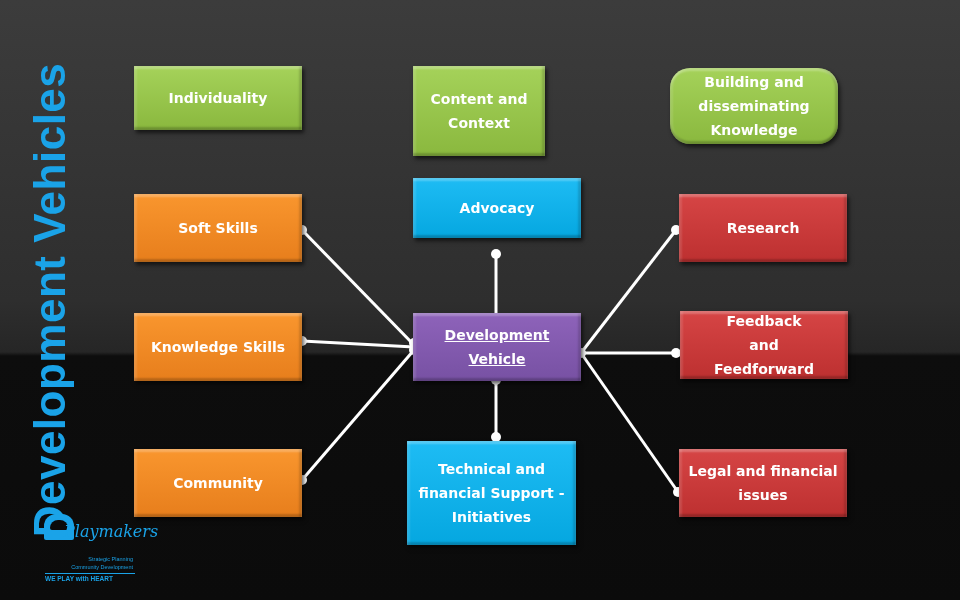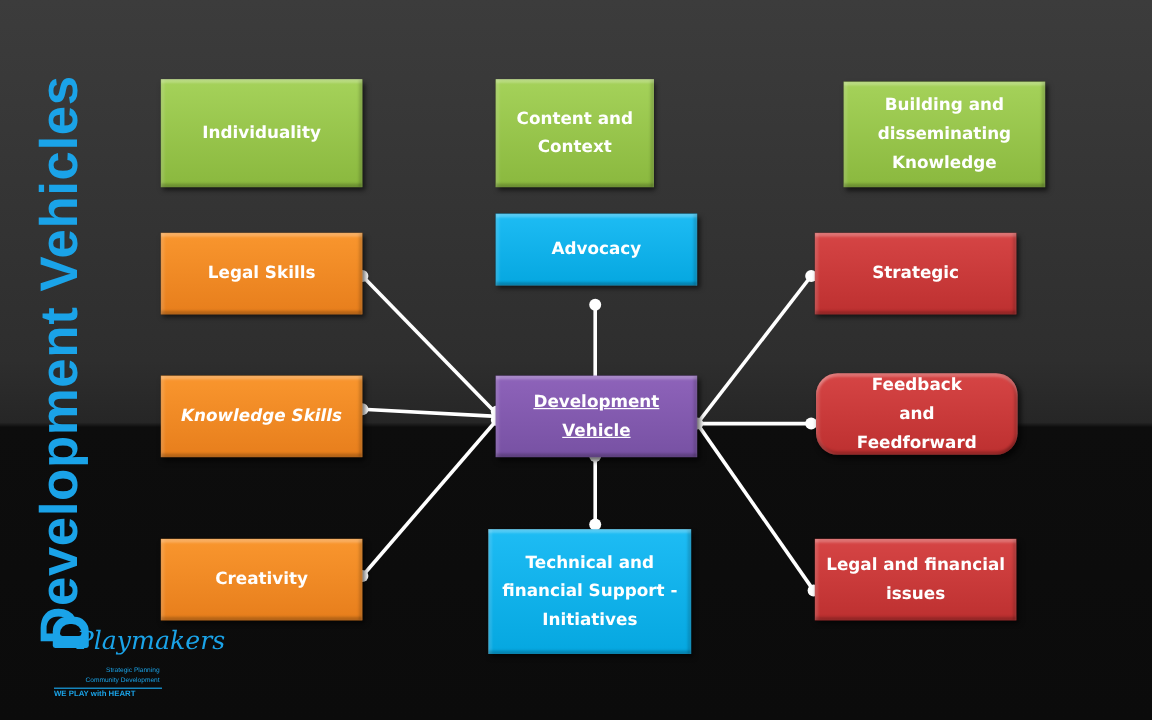--- a/index.html
+++ b/index.html
@@ -33,21 +33,21 @@
   .logo-d {
     position:absolute; left:4px; top:2px; width:30px; height:26px;
     background:#1aa3e8; border-radius:12px 12px 2px 2px;
   }
   .logo-d::after {
     content:""; position:absolute; left:6px; top:6px; width:18px; height:10px;
     background:#0b0b0b; border-radius:8px 8px 2px 2px;
   }
   .logo-name {
     position:absolute; left:24px; top:10px; font-family:"DejaVu Serif", serif; font-style:italic;
-    color:#1aa3e8; font-size:21px;
+    color:#1aa3e8; font-size:16px;
   }
   .logo-sub { position:absolute; left:18px; top:43px; font-size:5.5px; color:#1aa3e8; font-family:"Liberation Sans", sans-serif; line-height:8px; text-align:right; width:75px; }
   .logo-line { position:absolute; left:5px; top:61px; width:90px; height:1px; background:#1aa3e8; }
   .logo-tag { position:absolute; left:5px; top:63px; font-size:6.5px; font-weight:bold; color:#1aa3e8; font-family:"Liberation Sans", sans-serif; }
 </style>
 </head>
 <body>
 
 <div class="vtitle">Development Vehicles</div>
 
@@ -72,54 +72,54 @@
     <circle cx="496" cy="318" r="5"></circle>
     <circle cx="496" cy="380" r="5"></circle>
     <circle cx="496" cy="437" r="5"></circle>
     <circle cx="581" cy="353" r="5"></circle>
     <circle cx="676" cy="230" r="5"></circle>
     <circle cx="676" cy="353" r="5"></circle>
     <circle cx="678" cy="492" r="5"></circle>
   </g>
 </svg>
 
-<div class="box green" style="left:134px; top:66px; width:168px; height:90px;">
+<div class="box green" style="left:134px; top:66px; width:168px; height:64px;">
   <span>Individuality</span>
 </div>
 <div class="box green" style="left:413px; top:66px; width:132px; height:90px;">
   <span>Content and Context</span>
 </div>
-<div class="box green" style="left:703px; top:68px; width:168px; height:88px; padding:0 20px;">
+<div class="box green" style="left:670px; top:68px; width:168px; height:76px; padding:0 20px;border-radius:20px;">
   <span>Building and disseminating Knowledge</span>
 </div>
 
 <div class="box orange" style="left:134px; top:194px; width:168px; height:68px;">
-  <span>Legal Skills</span>
+  <span>Soft Skills</span>
 </div>
-<div class="box orange" style="left:134px; top:313px; width:168px; height:68px;font-style:italic;">
+<div class="box orange" style="left:134px; top:313px; width:168px; height:68px;">
   <span>Knowledge Skills</span>
 </div>
 <div class="box orange" style="left:134px; top:449px; width:168px; height:68px;">
-  <span>Creativity</span>
+  <span>Community</span>
 </div>
 
 <div class="box blue" style="left:413px; top:178px; width:168px; height:60px;">
   <span>Advocacy</span>
 </div>
 <div class="box purple" style="left:413px; top:313px; width:168px; height:68px;text-decoration:underline;">
   <span>Development Vehicle</span>
 </div>
 <div class="box blue" style="left:407px; top:441px; width:169px; height:104px; padding:12px 8px;">
   <span>Technical and financial Support - Initiatives</span>
 </div>
 
 <div class="box red" style="left:679px; top:194px; width:168px; height:68px;">
-  <span>Strategic</span>
+  <span>Research</span>
 </div>
-<div class="box red" style="left:680px; top:311px; width:168px; height:68px; padding:0 30px;border-radius:18px;">
+<div class="box red" style="left:680px; top:311px; width:168px; height:68px; padding:0 30px;">
   <span>Feedback and Feedforward</span>
 </div>
 <div class="box red" style="left:679px; top:449px; width:168px; height:68px;">
   <span>Legal and financial issues</span>
 </div>
 
 <div class="logo">
   <div class="logo-d"></div>
   <div class="logo-name">Playmakers</div>
   <div class="logo-sub">

